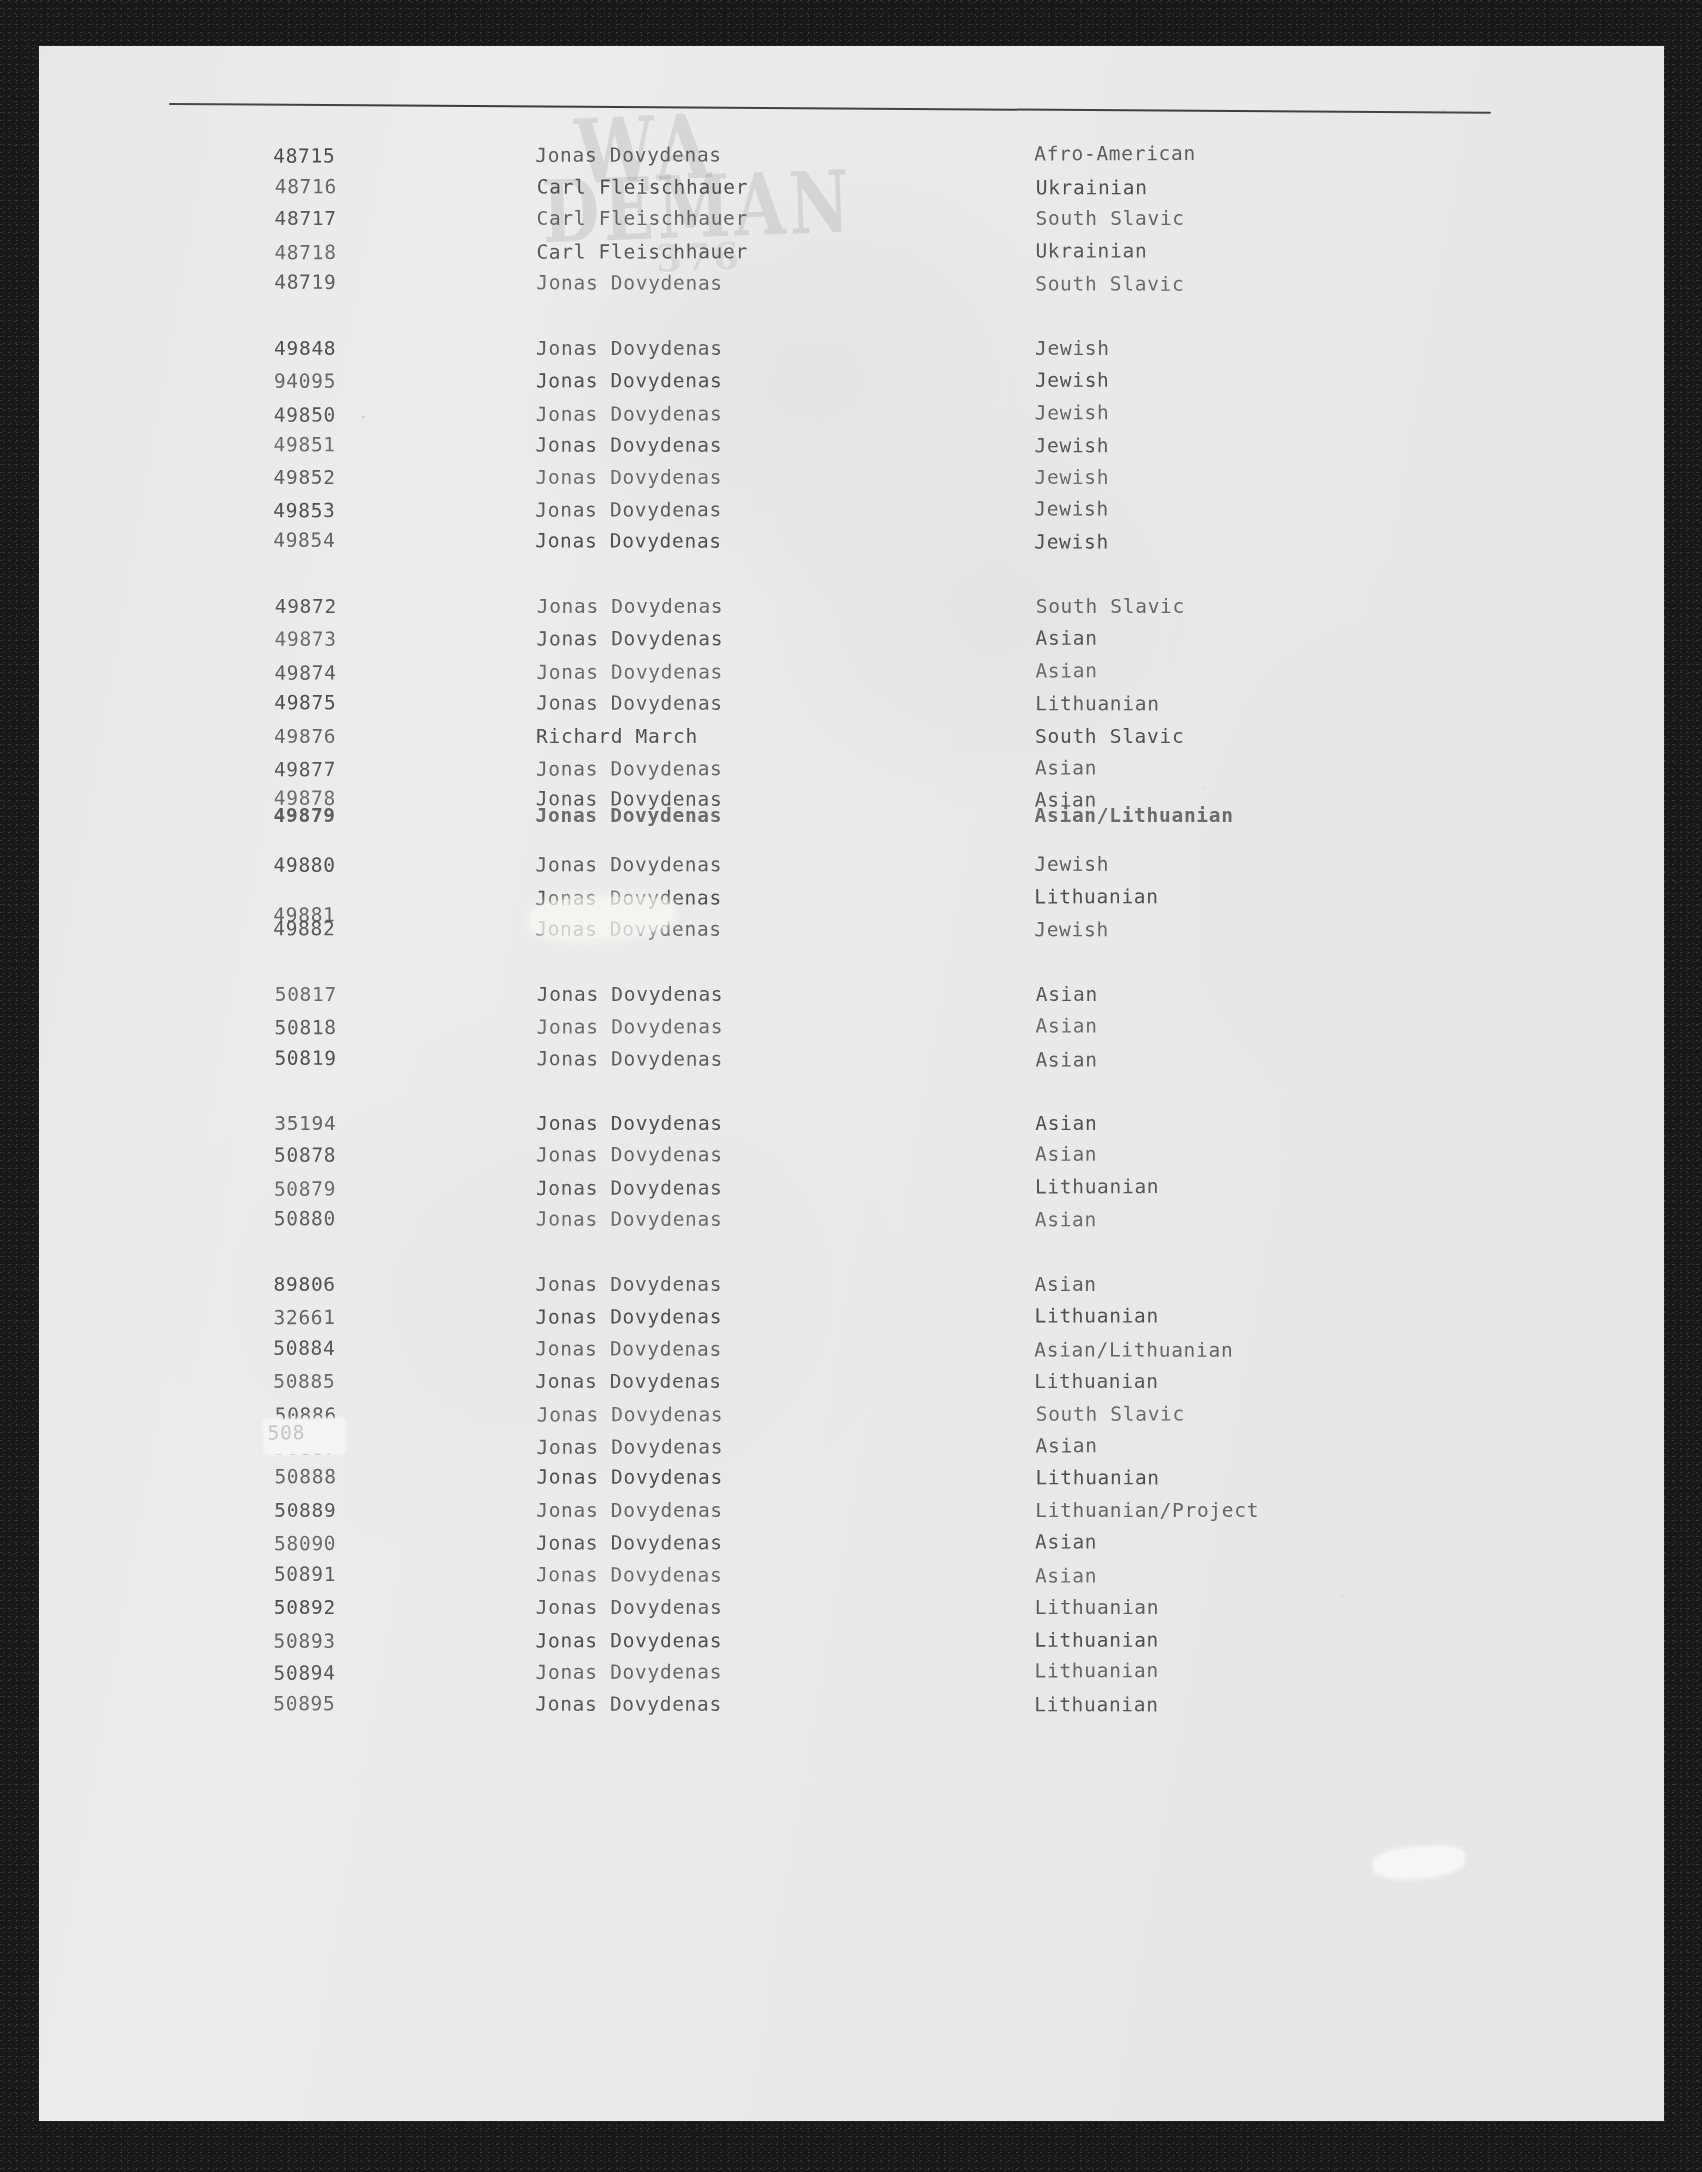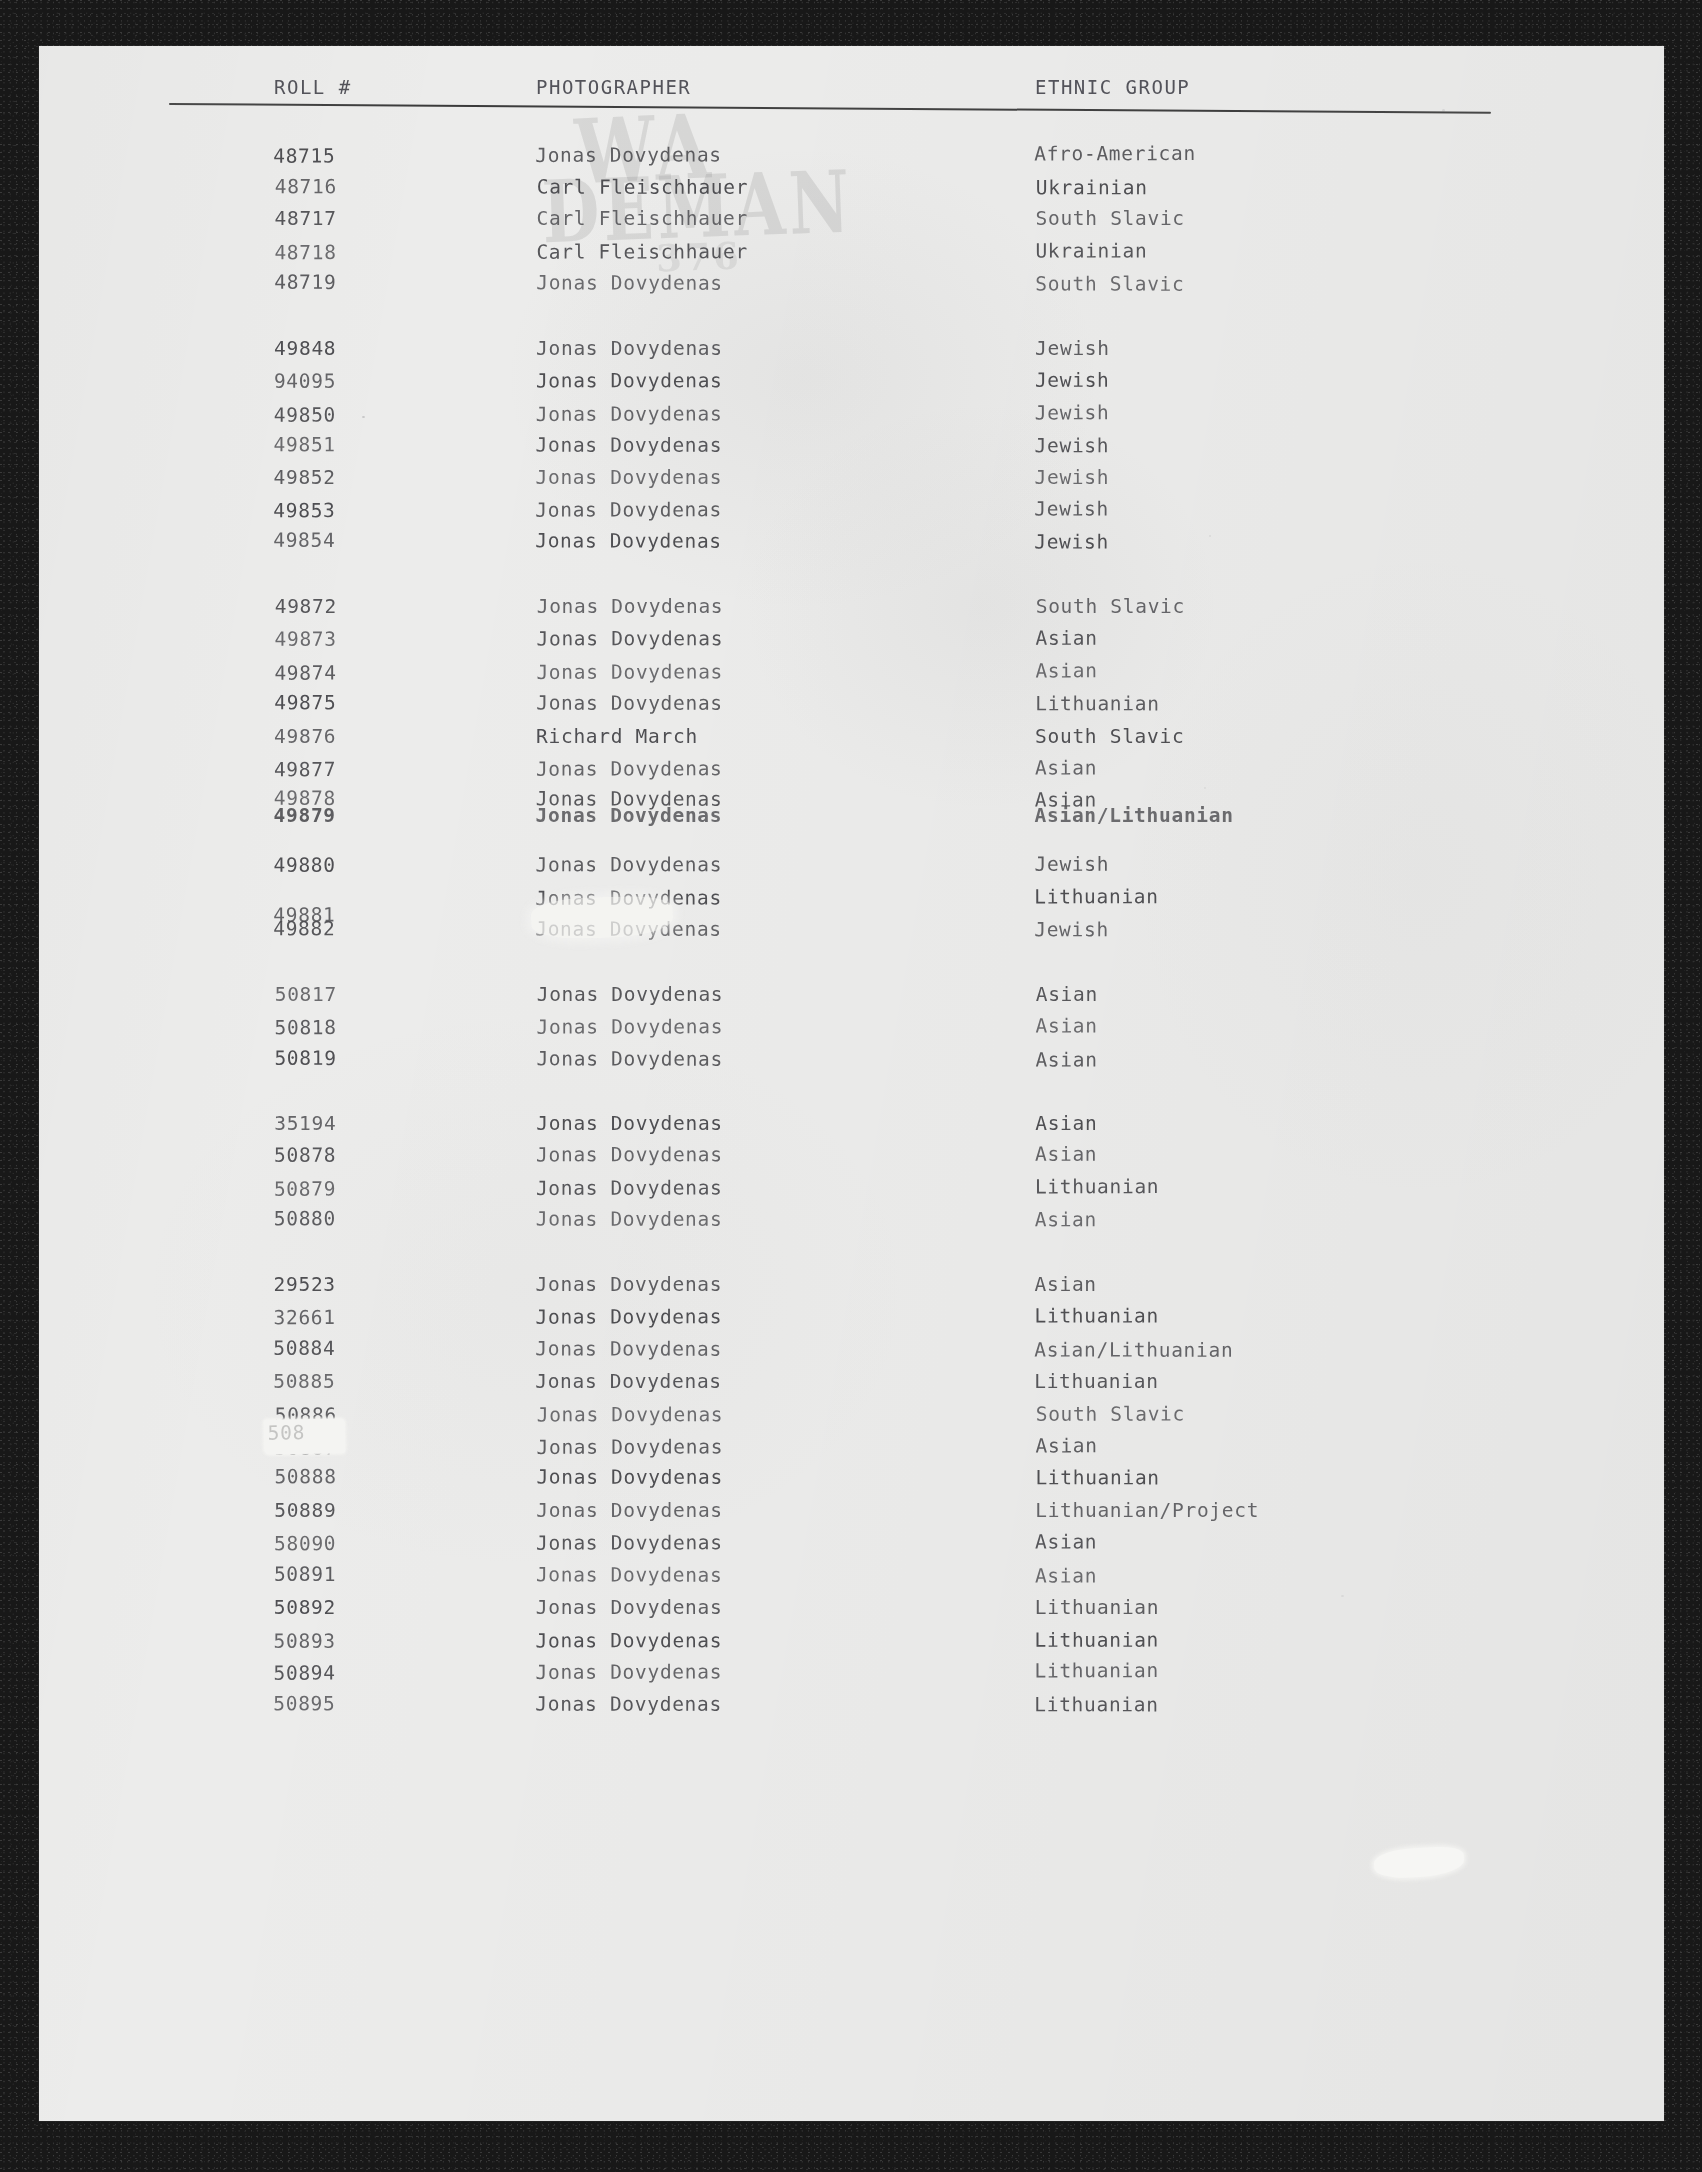--- a/index.html
+++ b/index.html
@@ -135,25 +135,20 @@
 <div id="sheet">
 
   <div id="paper-texture"></div>
 
   <div class="ghost" id="ghost-a">WA</div>
   <div class="ghost" id="ghost-b">DEMAN</div>
   <div class="ghost" id="ghost-c">376</div>
 
   <div id="table-area">
 
-    <div class="hdr-row hdr">
-      <span class="cell col-roll">ROLL #</span>
-      <span class="cell col-photog">PHOTOGRAPHER</span>
-      <span class="cell col-ethnic">ETHNIC GROUP</span>
-    </div>
 
     <div id="rule"></div>
 
     <div id="rows-container">
         <div class="row" style="top: 97px; transform: rotate(-0.17deg) translateX(-0.8px);">
           <span class="cell col-roll" style="opacity: 0.98;">48715</span>
           <span class="cell col-photog" style="opacity: 0.89;">Jonas Dovydenas</span>
           <span class="cell col-ethnic" style="opacity: 0.89;">Afro-American</span>
         </div>
         <div class="row" style="top: 130px; transform: rotate(0.073deg) translateX(0.7px);">
@@ -295,21 +290,21 @@
           <span class="cell col-roll" style="opacity: 0.8;">50879</span>
           <span class="cell col-photog" style="opacity: 0.93;">Jonas Dovydenas</span>
           <span class="cell col-ethnic" style="opacity: 0.93;">Lithuanian</span>
         </div>
         <div class="row" style="top: 1162px; transform: rotate(0.073deg) translateX(-0.2px);">
           <span class="cell col-roll" style="opacity: 0.89;">50880</span>
           <span class="cell col-photog" style="opacity: 0.8;">Jonas Dovydenas</span>
           <span class="cell col-ethnic" style="opacity: 0.8;">Asian</span>
         </div>
         <div class="row" style="top: 1227px; transform: rotate(-0.024deg) translateX(-0.4px);">
-          <span class="cell col-roll" style="opacity: 0.98;">29523</span>
+          <span class="cell col-roll" style="opacity: 0.98;">89806</span>
           <span class="cell col-photog" style="opacity: 0.89;">Jonas Dovydenas</span>
           <span class="cell col-ethnic" style="opacity: 0.89;">Asian</span>
         </div>
         <div class="row" style="top: 1259px; transform: rotate(-0.121deg) translateX(-0.5px);">
           <span class="cell col-roll" style="opacity: 0.84;">32661</span>
           <span class="cell col-photog" style="opacity: 0.98;">Jonas Dovydenas</span>
           <span class="cell col-ethnic" style="opacity: 0.98;">Lithuanian</span>
         </div>
         <div class="row" style="top: 1292px; transform: rotate(0.121deg) translateX(-0.7px);">
           <span class="cell col-roll" style="opacity: 0.93;">50884</span>

